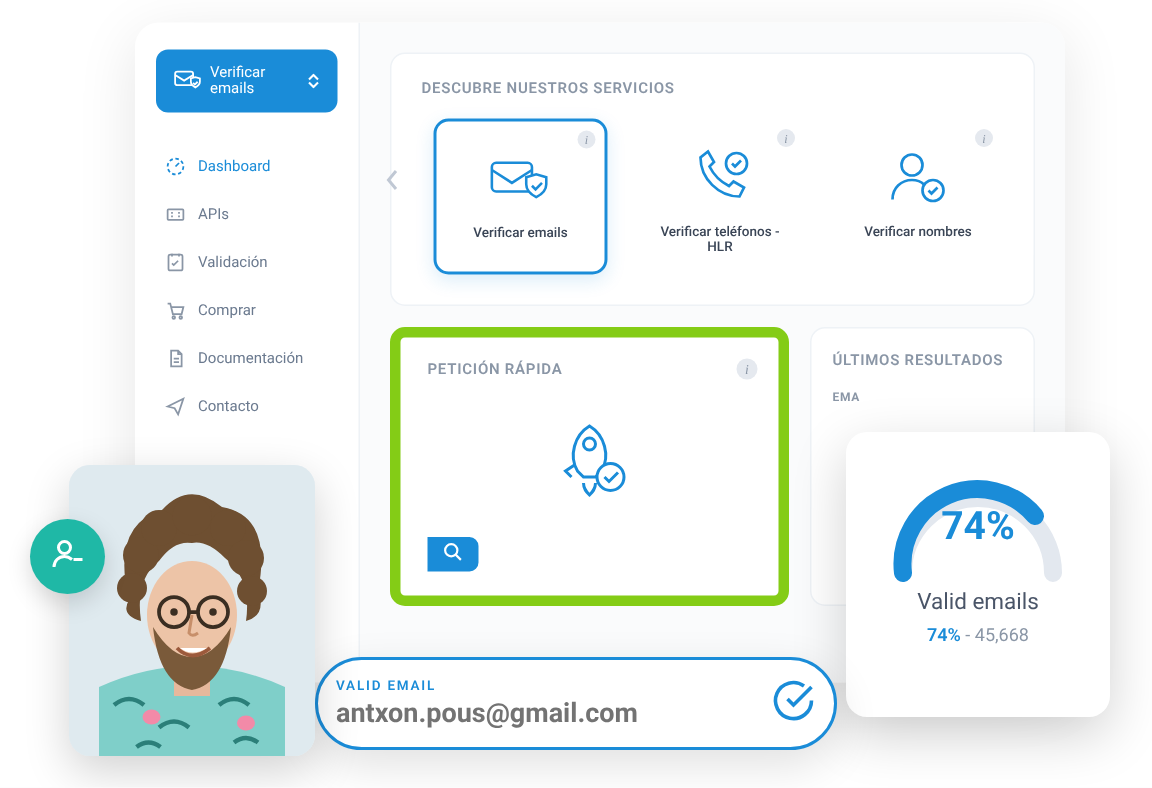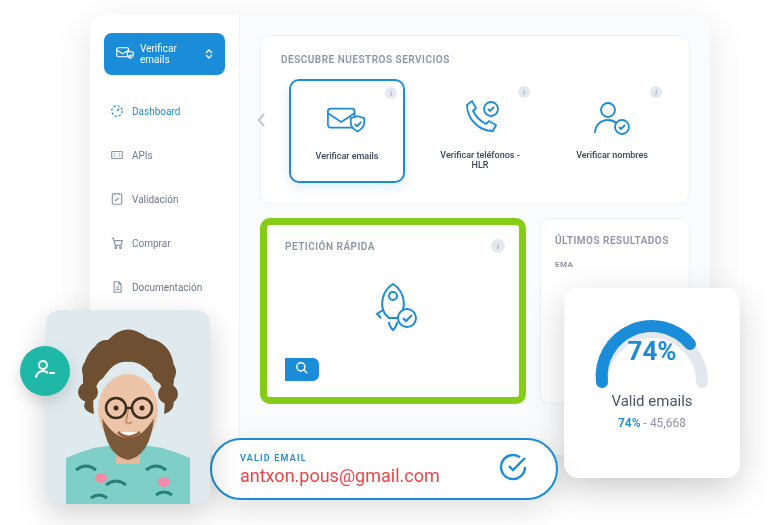--- a/index.html
+++ b/index.html
@@ -3,21 +3,21 @@
 <meta charset="utf-8">
 <style>
 *{box-sizing:border-box;margin:0;padding:0;font-family:-apple-system,BlinkMacSystemFont,"Segoe UI",Roboto,sans-serif}
 body{width:768px;height:525px;background:#fff;position:relative;overflow:hidden}
 .dashboard{position:absolute;left:90px;top:15px;width:620px;height:440px;background:#fff;border-radius:16px;box-shadow:0 10px 40px rgba(0,0,0,0.1);display:flex;overflow:hidden}
 .sidebar{width:150px;padding:18px 14px;border-right:1px solid #eef2f6}
 .dropdown-btn{background:#1a8cd8;color:#fff;border-radius:8px;padding:10px 12px;display:flex;align-items:center;justify-content:space-between;font-size:10px;cursor:pointer}
 .dropdown-btn .icon-wrap{display:flex;align-items:center;gap:6px}
 .chevrons{display:flex;flex-direction:column;gap:-2px}
 .chevrons svg{display:block}
-.nav-list{margin-top:22px;display:flex;flex-direction:column;gap:16px}
+.nav-list{margin-top:22px;display:flex;flex-direction:column;gap:4px}
 .nav-item{display:flex;align-items:center;gap:8px;padding:7px 6px;font-size:10px;color:#6b7a8f;border-radius:6px;cursor:pointer}
 .nav-item.active{color:#1a8cd8}
 .nav-item .nav-icon{width:14px;height:14px;display:flex;align-items:center;justify-content:center;flex-shrink:0}
 .main{flex:1;padding:20px 20px 0 20px;background:#fafbfc;overflow:hidden}
 .section-header{font-size:10px;letter-spacing:0.5px;color:#8a96a6;font-weight:600;text-transform:uppercase;margin-bottom:14px}
 .services-panel{background:#fff;border:1px solid #eef2f6;border-radius:10px;padding:18px 20px 20px;position:relative}
 .carousel-left{position:absolute;left:-10px;top:50%;transform:translateY(-50%);width:22px;height:22px;display:flex;align-items:center;justify-content:center;color:#c0c8d4}
 .services-row{display:flex;gap:18px;justify-content:space-between;padding-left:8px}
 .service-card{flex:1;display:flex;flex-direction:column;align-items:center;gap:10px;padding:18px 8px 12px;border:1px solid transparent;border-radius:10px;position:relative}
 .service-card.selected{border:2px solid #1a8cd8;box-shadow:0 4px 12px rgba(26,140,216,0.15)}
@@ -32,24 +32,24 @@
 .search-input{flex:1;border:2px solid #1a8cd8;border-right:none;border-radius:6px 0 0 6px;padding:7px 10px;font-size:9px;text-align:center;color:#8a96a6}
 .search-btn{width:34px;background:#1a8cd8;border:2px solid #1a8cd8;border-radius:0 6px 6px 0;display:flex;align-items:center;justify-content:center;cursor:pointer}
 .results-panel{width:150px;background:#fff;border:1px solid #eef2f6;border-radius:10px;padding:16px 14px}
 .results-panel .col-header{font-size:8px;color:#8a96a6;font-weight:700;letter-spacing:0.5px;margin-top:12px}
 .gauge-card{position:absolute;right:28px;top:288px;width:176px;height:190px;background:#fff;border-radius:14px;box-shadow:0 12px 36px rgba(0,0,0,0.18);padding:18px 16px;display:flex;flex-direction:column;align-items:center}
 .gauge-svg{margin-top:-4px}
 .gauge-pct{font-size:26px;font-weight:700;color:#1a8cd8;margin-top:-56px}
 .gauge-title{font-size:15px;color:#4a5568;margin-top:26px}
 .gauge-detail{font-size:12px;color:#8a96a6;margin-top:6px}
 .gauge-detail .pct{color:#1a8cd8;font-weight:600}
-.email-pill{position:absolute;left:210px;top:438px;width:348px;height:62px;background:#fff;border:2px solid #1a8cd8;border-radius:40px;padding:10px 28px;display:flex;align-items:center;justify-content:space-between;box-shadow:0 10px 30px rgba(0,0,0,0.12)}
+.email-pill{position:absolute;left:210px;top:438px;width:348px;height:62px;background:#fff;border:2px solid #1a8cd8;border-radius:40px;padding:10px 12px;display:flex;align-items:center;justify-content:space-between;box-shadow:0 10px 30px rgba(0,0,0,0.12)}
 .email-pill .left-col{display:flex;flex-direction:column;gap:2px}
 .email-pill .tag{font-size:9px;letter-spacing:1.2px;color:#1a8cd8;font-weight:600}
-.email-pill .addr{font-size:18px;color:#ef4444;font-weight:400}
+.email-pill .addr{font-size:18px;color:#737373;font-weight:700}
 .avatar-card{position:absolute;left:46px;top:310px;width:164px;height:194px;background:#e8f0f4;border-radius:14px;box-shadow:0 10px 30px rgba(0,0,0,0.18);overflow:hidden}
 .avatar-img{width:100%;height:100%;object-fit:cover}
 .avatar-badge{position:absolute;left:20px;top:346px;width:50px;height:50px;border-radius:50%;background:#1fb8a6;display:flex;align-items:center;justify-content:center;box-shadow:0 6px 16px rgba(0,0,0,0.15)}
 </style>
 </head>
 <body>
 
 <div class="dashboard">
 
   <aside class="sidebar">

